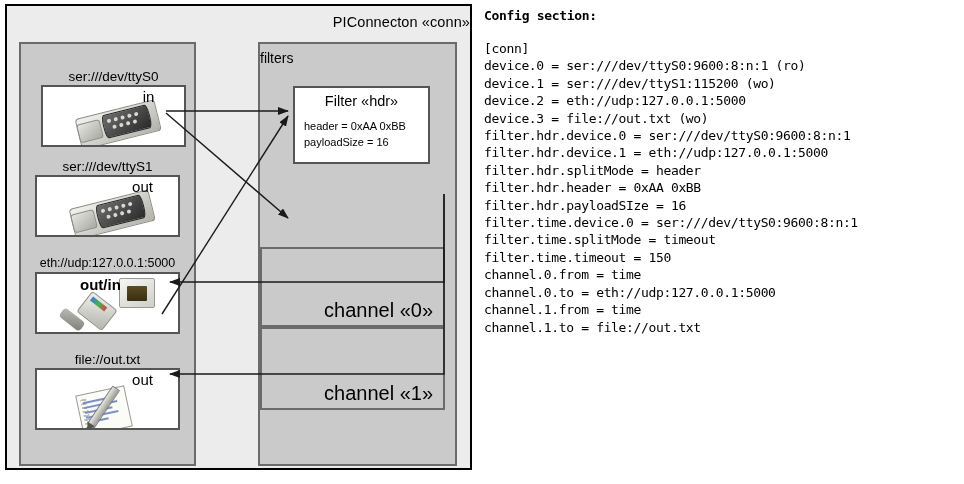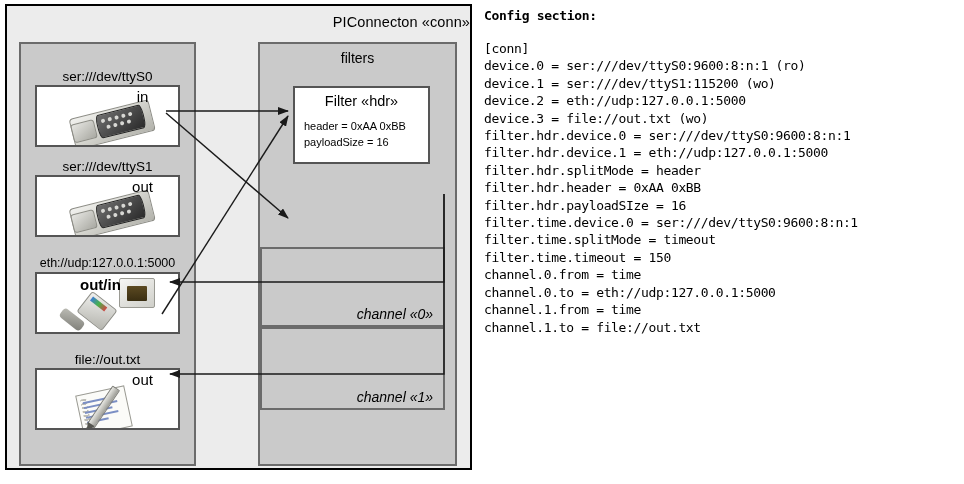--- a/index.html
+++ b/index.html
@@ -10,33 +10,33 @@
   #diagram{position:absolute;left:5px;top:4px;width:467px;height:466px;
            background:#ececec;border:2px solid #000;box-sizing:border-box;}
   #diagram-title{position:absolute;left:0;top:8px;width:100%;text-align:right;
                  font-size:14.5px;letter-spacing:.1px;}
 
   
   .group{position:absolute;background:#cacaca;border:2px solid #6b6b6b;
          box-sizing:border-box;}
   #devices-group{left:12px;top:36px;width:177px;height:424px;}
   #filters-group{left:251px;top:36px;width:199px;height:424px;}
-  .group-title{position:absolute;left:0;top:6px;width:100%;text-align:center;
+  .group-title{position:absolute;left:0;top:6px;width:100%;text-align:left;
                font-size:14px;}
 
   
   .device{position:absolute;width:145px;}
   .device-label{text-align:center;font-size:13.5px;line-height:17px;white-space:nowrap;}
   .device-box{position:relative;height:62px;background:#fff;border:2px solid #555;
               box-sizing:border-box;overflow:hidden;}
   .device-word{position:absolute;left:0;top:1px;width:100%;text-align:center;
                font-size:15px;z-index:3;padding-left:35px;}
   .device-word.left{left:8px;width:auto;text-align:center;top:2px;font-weight:bold;}
 
-  #dev-ttys0{left:14px;top:24px;}
+  #dev-ttys0{left:20px;top:24px;}
   #dev-ttys1{left:14px;top:114px;}
   #dev-eth  {left:14px;top:211px;}
   #dev-file {left:14px;top:307px;}
   #dev-eth .device-label{font-size:12.5px;}
 
   
   .serial{position:absolute;left:34px;top:18px;width:80px;height:38px;
           transform:rotate(-14deg);}
   .serial .shell{position:absolute;left:0;top:4px;width:80px;height:30px;
         background:linear-gradient(160deg,#f2f2ef 0%,#d6d6d0 45%,#b2b2ab 100%);
@@ -85,21 +85,21 @@
   .filter-title{text-align:center;font-size:14.5px;margin-top:5px;}
   .filter-params{font-size:11px;line-height:16px;margin:9px 0 0 9px;}
   #filter-hdr{left:33px;top:42px;width:137px;height:78px;}
   #filter-time{left:33px;top:152px;width:137px;height:73px;}
 
   
   .channel{position:absolute;background:#cacaca;border:2px solid #6b6b6b;
            box-sizing:border-box;}
   #channel-0{left:0px;top:203px;width:185px;height:80px;}
   #channel-1{left:0px;top:283px;width:185px;height:83px;}
-  .channel-label{position:absolute;right:10px;bottom:3px;font-size:14px;font-style:italic;}
+  .channel-label{position:absolute;right:10px;bottom:3px;font-size:20px;}
 
   
   #wires{position:absolute;left:0;top:0;width:467px;height:466px;
          pointer-events:none;overflow:visible;}
 
   
   #config{position:absolute;left:484px;top:8px;width:478px;
           font-family:"DejaVu Sans Mono",monospace;}
   #config-heading{font-size:13px;font-weight:bold;letter-spacing:-.3px;}
   #config-lines{margin-top:17px;font-size:13px;line-height:17.4px;

